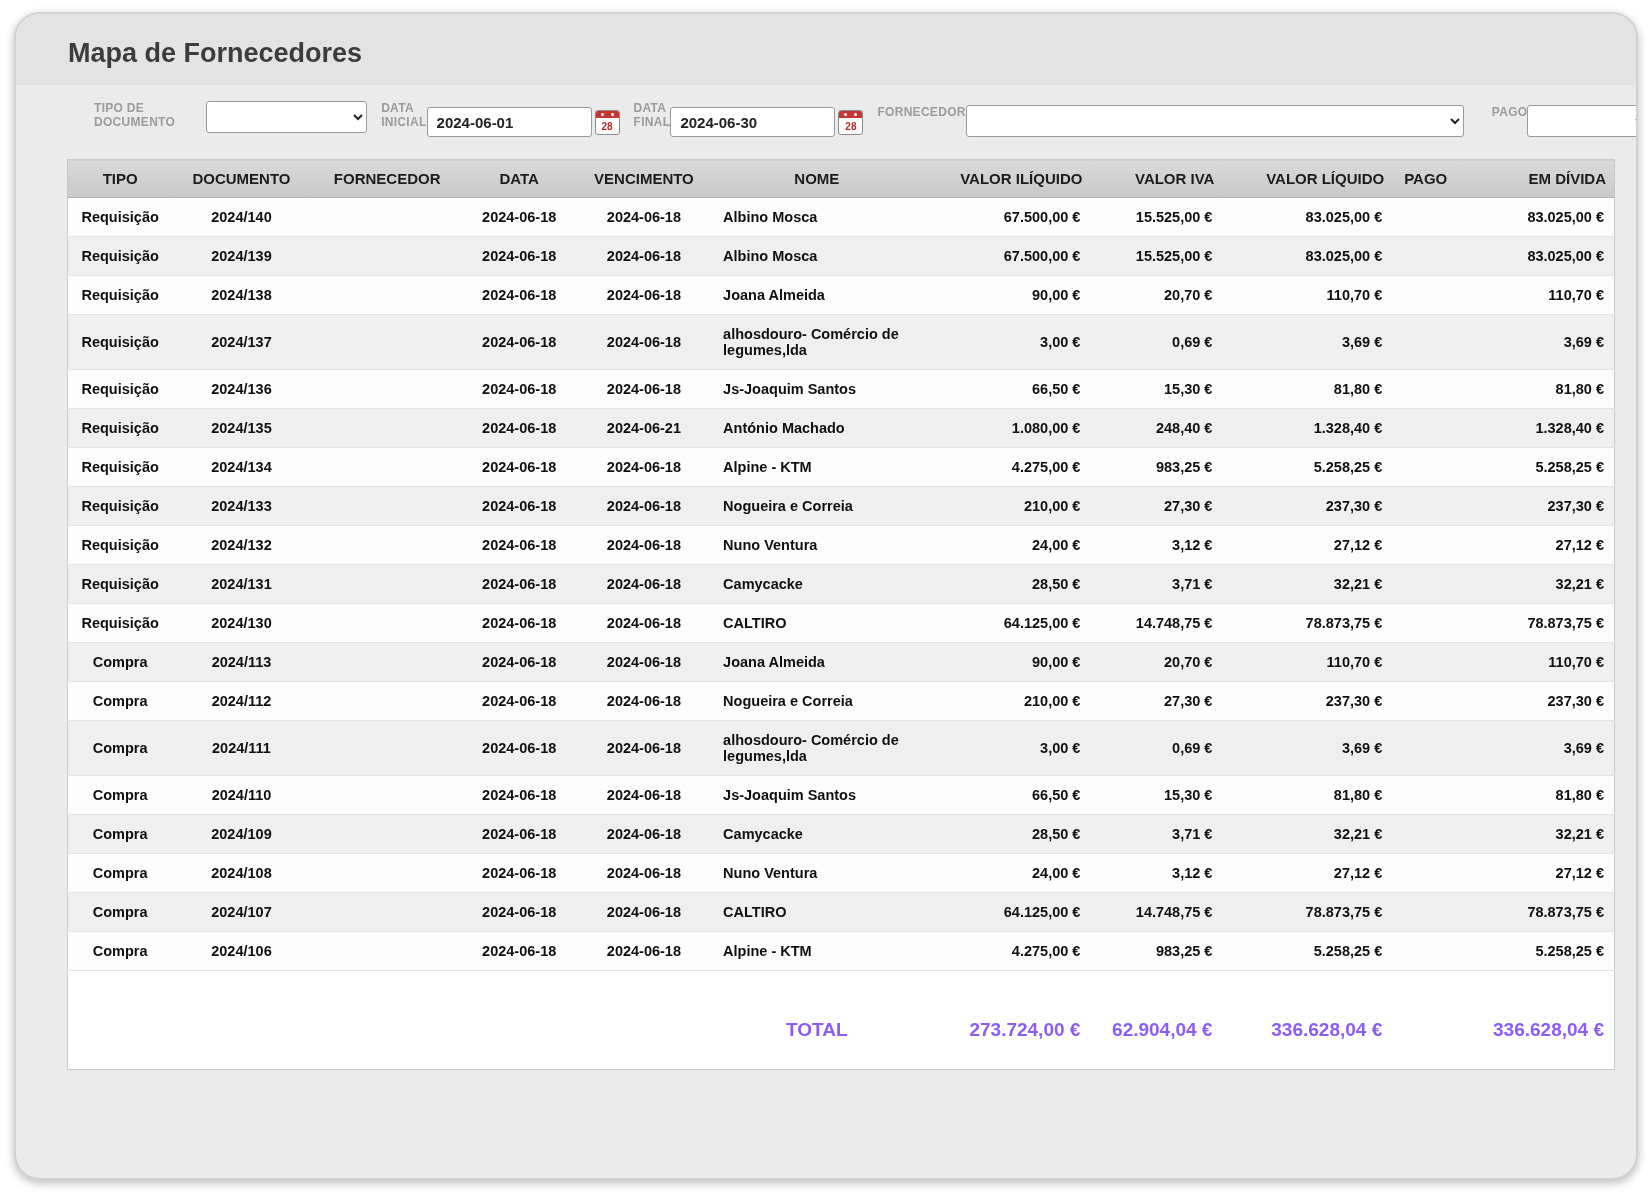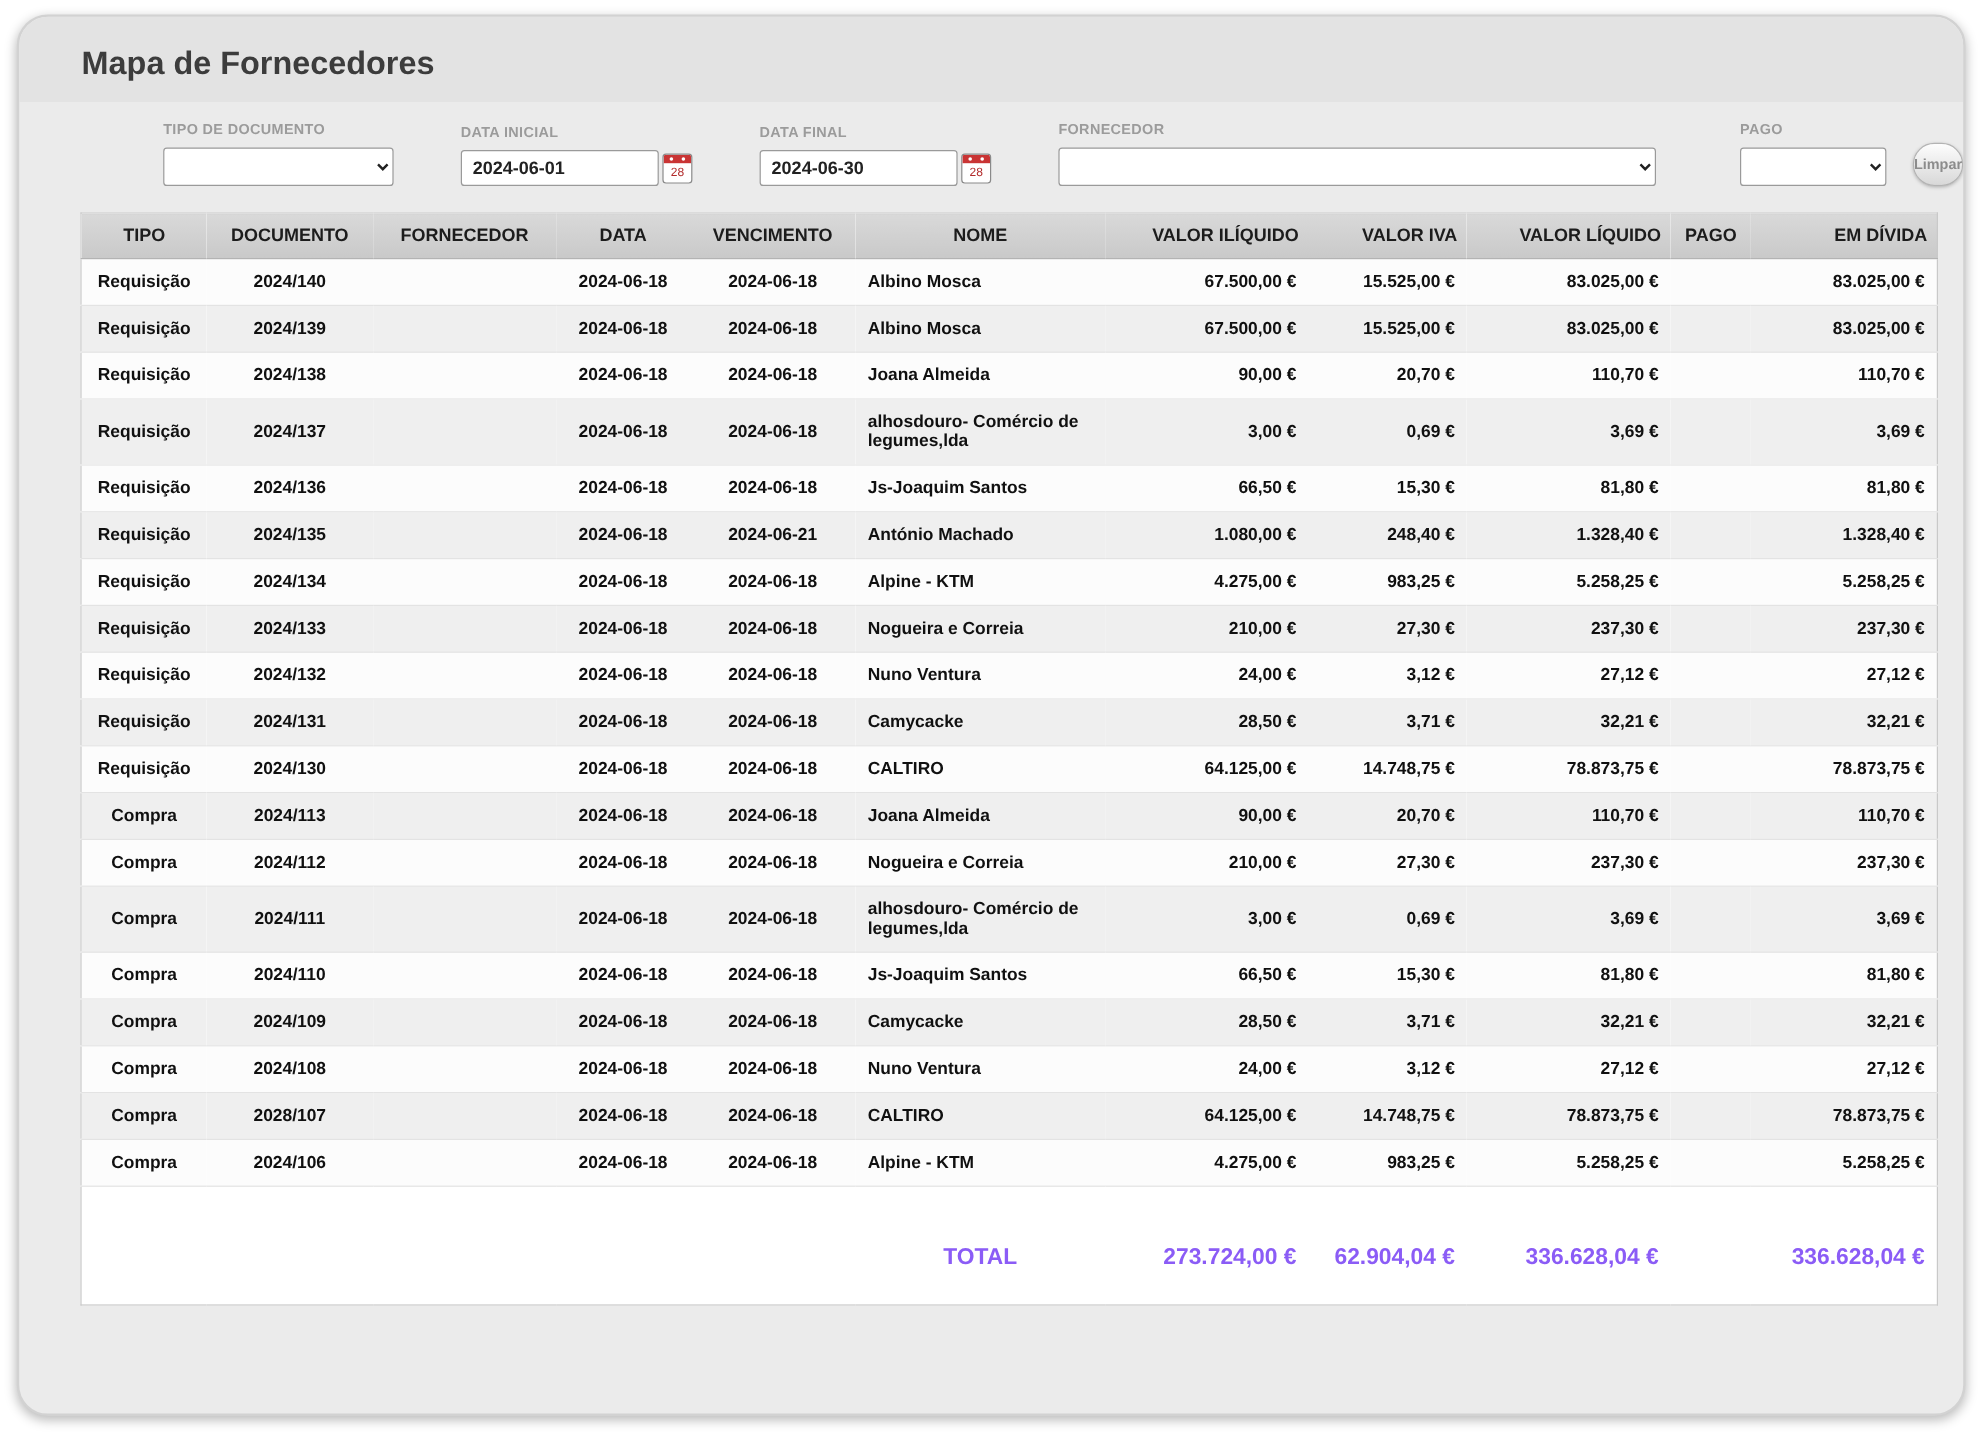--- a/index.html
+++ b/index.html
@@ -13,21 +13,21 @@
   .panel-titlebar {
     background:#e3e3e3; padding:24px 0 16px 52px;
     border-radius:24px 24px 0 0;
   }
   .panel-title { font-size:27px; font-weight:700; color:#3c3c3c; }
   
   .filters {
     display:flex; align-items:flex-end; gap:14px;
     padding:16px 40px 14px 78px;
   }
-  .fgroup { display:flex; flex-direction:column;margin-left:42px; }
+  .fgroup { display:flex; flex-direction:row; }
   .flabel {
     font-size:12px; font-weight:700; color:#9b9b9b;
     letter-spacing:.3px; margin-bottom:8px;
   }
   select {
     height:32px; border:1px solid #9a9a9a; border-radius:3px;
     background:#ffffff; font-size:14px; font-weight:700; color:#222;
     padding:0 6px; font-family:"Liberation Sans", sans-serif;
   }
   .sel-tipo { width:192px; }
@@ -45,21 +45,21 @@
     overflow:hidden; margin-bottom:2px; cursor:pointer;
   }
   .cal-top { height:7px; background:#c93434; position:relative; }
   .cal-top::before, .cal-top::after {
     content:""; position:absolute; top:2px; width:3px; height:3px;
     background:#fff; border-radius:50%;
   }
   .cal-top::before { left:5px; } .cal-top::after { right:5px; }
   .cal-day {
     flex:1; display:flex; align-items:center; justify-content:center;
-    font-size:10px; font-weight:400; color:#b22b2b;
+    font-size:10px; font-weight:700; color:#b22b2b;
   }
   .btn {
     width:120px; height:36px; border-radius:18px; border:1px solid #b3b3b3;
     background:linear-gradient(#fdfdfd,#d8d8d8);
     color:#8c8c8c; font-weight:700; font-size:12px; cursor:pointer;
     box-shadow:0 1px 3px rgba(0,0,0,.25);
     font-family:"Liberation Sans", sans-serif;
     margin-bottom:0;
   }
   .btn-limpar { margin-left:8px; }
@@ -401,21 +401,21 @@
             <td class="ta-c">2024-06-18</td>
             <td class="ta-l">Nuno Ventura</td>
             <td class="ta-r">24,00 €</td>
             <td class="ta-r">3,12 €</td>
             <td class="ta-r">27,12 €</td>
             <td class="ta-c"></td>
             <td class="ta-r">27,12 €</td>
           </tr>
           <tr>
             <td class="ta-c">Compra</td>
-            <td class="ta-c">2028/107</td>
+            <td class="ta-c">2024/107</td>
             <td class="ta-c"></td>
             <td class="ta-c">2024-06-18</td>
             <td class="ta-c">2024-06-18</td>
             <td class="ta-l">CALTIRO</td>
             <td class="ta-r">64.125,00 €</td>
             <td class="ta-r">14.748,75 €</td>
             <td class="ta-r">78.873,75 €</td>
             <td class="ta-c"></td>
             <td class="ta-r">78.873,75 €</td>
           </tr>

